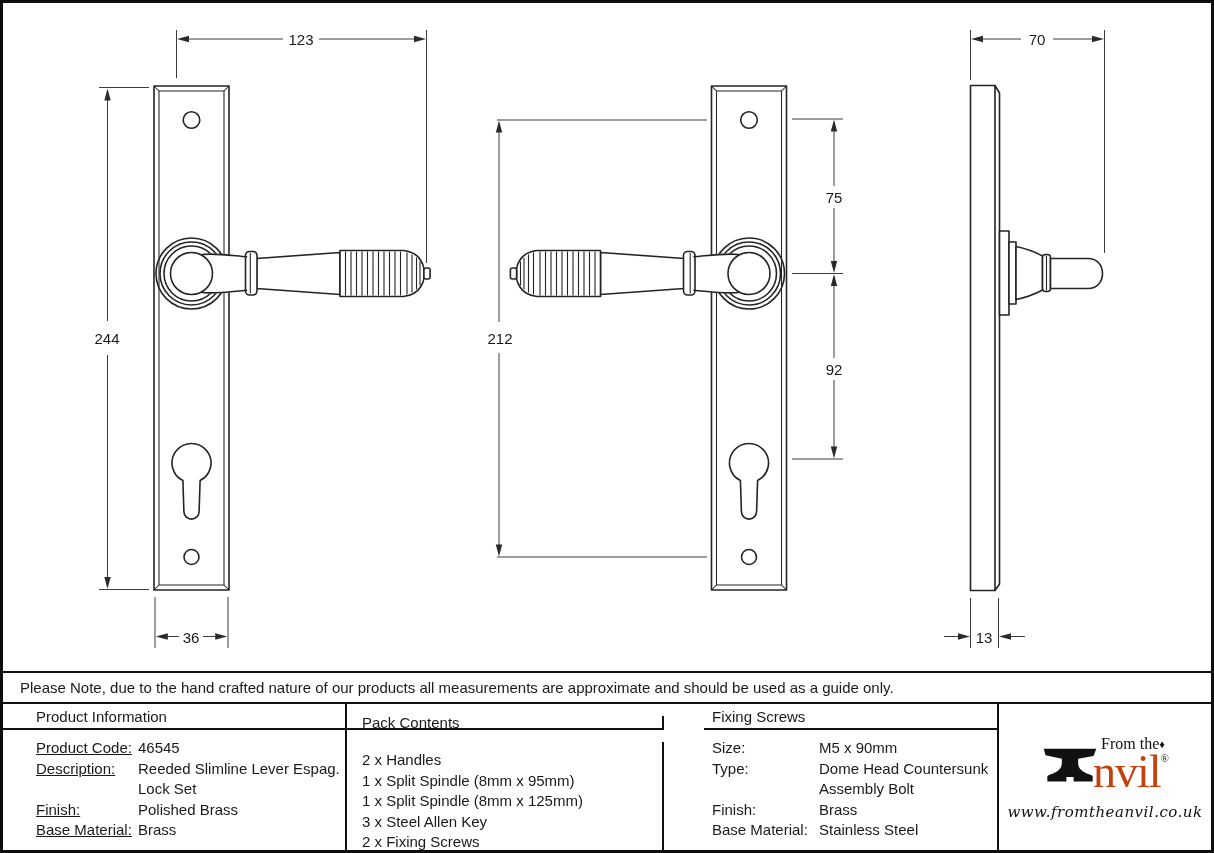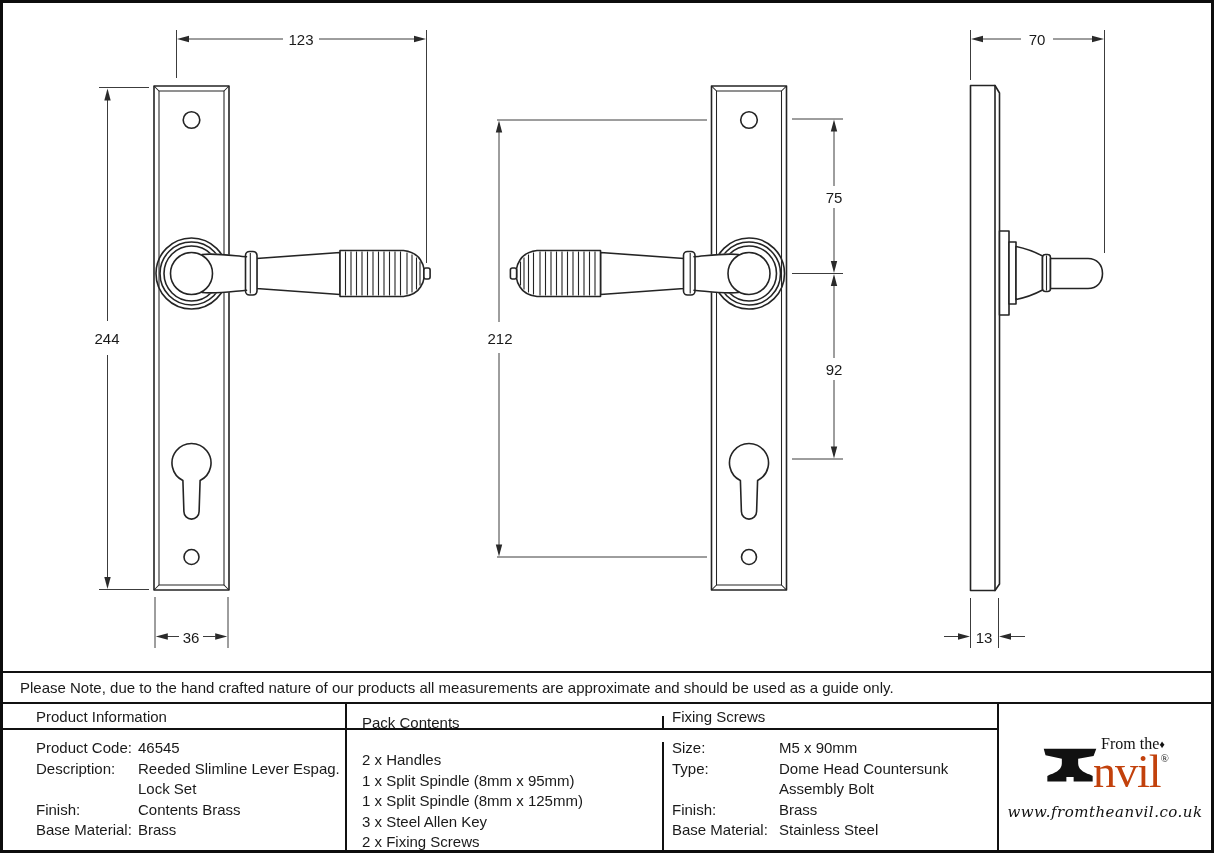--- a/index.html
+++ b/index.html
@@ -38,25 +38,25 @@
     display:grid;
     grid-template-columns:344px 317px 335px 1fr;
     grid-template-rows:26px 1fr;
     font-size:15px;
   }
   .cell{box-sizing:border-box;}
   .cell.rb{border-right:2px solid #111;}
   .cell.head{border-bottom:2px solid #111;display:flex;align-items:center;}
   .c1{padding-left:33px;}
   .c2{padding-left:15px;margin-top:12px;}
-  .c3{padding-left:8px;}
+  .c3{padding-left:8px;margin-left:40px;}
   .body{padding-top:8px;line-height:20.5px;}
   .kv{display:flex;}
   .kv .k{flex:none;}
-  .c1 .k{width:102px;}
+  .c1 .k{width:102px;text-decoration:underline;}
   .c3 .k{width:107px;}
   
   .logo-cell{
     grid-column:4;grid-row:1 / span 2;
     display:flex;flex-direction:column;align-items:center;justify-content:center;
   }
   .logo-row{display:flex;align-items:flex-end;}
   .anvil-svg{display:block;margin-bottom:2px;}
   .logo-text{position:relative;margin-left:-6px;}
   .logo-fromthe{
@@ -219,21 +219,21 @@
       <div class="kv">
         <span class="k">Description:</span>
         <span class="v">Reeded Slimline Lever Espag.</span>
       </div>
       <div class="kv">
         <span class="k"></span>
         <span class="v">Lock Set</span>
       </div>
       <div class="kv">
         <span class="k">Finish:</span>
-        <span class="v">Contents Brass</span>
+        <span class="v">Polished Brass</span>
       </div>
       <div class="kv">
         <span class="k">Base Material:</span>
         <span class="v">Brass</span>
       </div>
     </div>
 
     <div class="cell body rb c2">
       <div>2 x Handles</div>
       <div>1 x Split Spindle (8mm x 95mm)</div>

